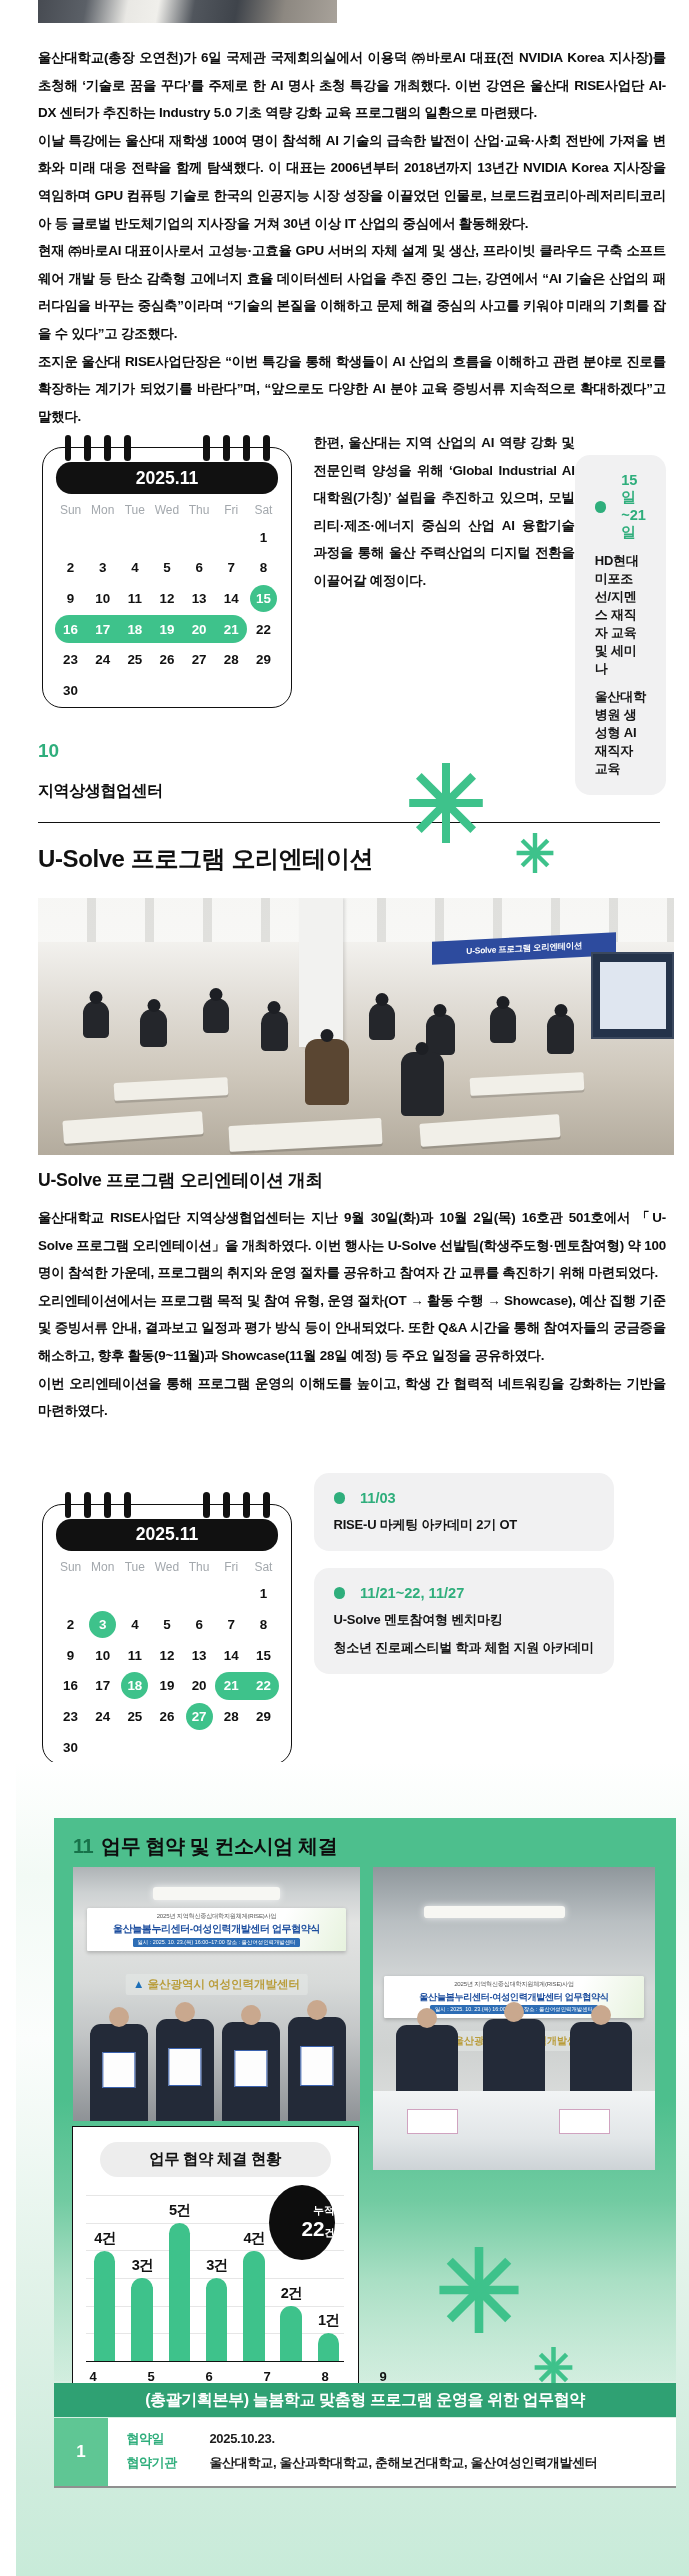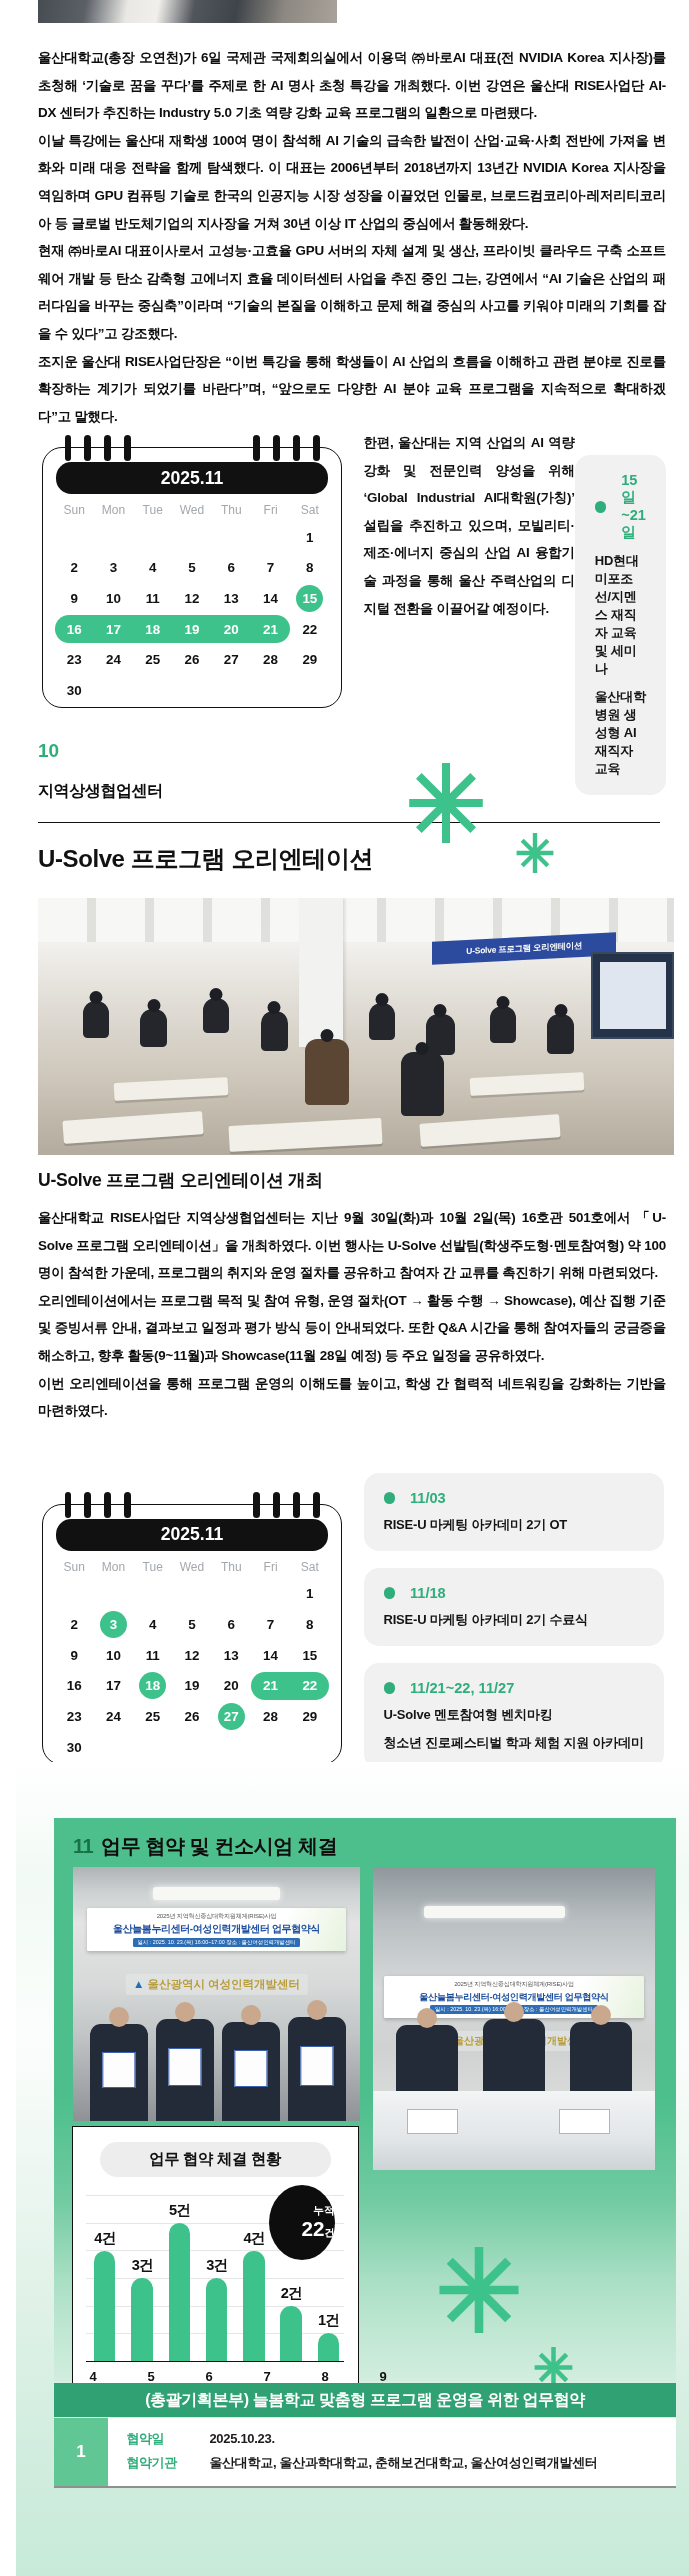--- a/index.html
+++ b/index.html
@@ -13,21 +13,21 @@
   
   .article { position:absolute; left:38px; width:628px; }
   .article p { font-size:13.4px; line-height:27.6px; text-align:justify; font-weight:600; letter-spacing:-0.2px; color:#0d0d0d; }
   #article1 { top:44px; }
   #article2 { top:1204px; }
 
   
   .cal-flex { position:absolute; left:42px; width:624px; display:flex; gap:21.5px; }
   #calrow1 { top:429px; }
   #calrow2 { top:1473px; }
-  .calendar { position:relative; width:300px; background:#fff; border:1.9px solid #111; border-radius:20px; padding:10.7px 11.5px 7.7px; flex:none; }
+  .calendar { position:relative; width:250px; background:#fff; border:1.9px solid #111; border-radius:20px; padding:10.7px 11.5px 7.7px; flex:none; }
   #calendar1 { margin-top:18.4px; height:261px; }
   #calendar2 { margin-top:31px; height:261px; }
   .cal-rings { position:absolute; top:-13px; left:0; right:0; display:flex; justify-content:space-between; padding:0 21.5px; }
   .ring-group { display:flex; gap:13px; }
   .ring { width:6.9px; height:26px; background:#111; border-radius:3.8px; }
   .cal-title { background:#111; color:#fff; border-radius:15.3px; text-align:center; font-size:17.6px; font-weight:bold; padding:5.4px 0; margin:3.1px 1.5px 7.7px; }
   .cal-weekdays { display:grid; grid-template-columns:repeat(7,1fr); color:#a3a8ad; font-size:12px; text-align:center; padding:1.5px 0 6.1px; }
   .cal-row { display:grid; grid-template-columns:repeat(7,1fr); margin-bottom:3.1px; }
   .cal-cell { height:27.6px; display:flex; align-items:center; justify-content:center; font-size:13.4px; font-weight:600; color:#111; }
   .cal-cell.hl-start { background:#3ec28b; color:#fff; border-radius:14.6px 0 0 14.6px; }
@@ -132,21 +132,21 @@
 <body>
 
 <div class="page">
 
   <div class="top-photo"></div>
 
   <div class="article" id="article1">
     <p>울산대학교(총장 오연천)가 6일 국제관 국제회의실에서 이용덕 ㈜바로AI 대표(전 NVIDIA Korea 지사장)를 초청해 ‘기술로 꿈을 꾸다’를 주제로 한 AI 명사 초청 특강을 개최했다. 이번 강연은 울산대 RISE사업단 AI-DX 센터가 추진하는 Industry 5.0 기초 역량 강화 교육 프로그램의 일환으로 마련됐다.</p>
     <p>이날 특강에는 울산대 재학생 100여 명이 참석해 AI 기술의 급속한 발전이 산업·교육·사회 전반에 가져올 변화와 미래 대응 전략을 함께 탐색했다. 이 대표는 2006년부터 2018년까지 13년간 NVIDIA Korea 지사장을 역임하며 GPU 컴퓨팅 기술로 한국의 인공지능 시장 성장을 이끌었던 인물로, 브로드컴코리아·레저리티코리아 등 글로벌 반도체기업의 지사장을 거쳐 30년 이상 IT 산업의 중심에서 활동해왔다.</p>
     <p>현재 ㈜바로AI 대표이사로서 고성능·고효율 GPU 서버의 자체 설계 및 생산, 프라이빗 클라우드 구축 소프트웨어 개발 등 탄소 감축형 고에너지 효율 데이터센터 사업을 추진 중인 그는, 강연에서 “AI 기술은 산업의 패러다임을 바꾸는 중심축”이라며 “기술의 본질을 이해하고 문제 해결 중심의 사고를 키워야 미래의 기회를 잡을 수 있다”고 강조했다.</p>
-    <p>조지운 울산대 RISE사업단장은 “이번 특강을 통해 학생들이 AI 산업의 흐름을 이해하고 관련 분야로 진로를 확장하는 계기가 되었기를 바란다”며, “앞으로도 다양한 AI 분야 교육 프로그램을 지속적으로 확대하겠다”고 말했다.</p>
+    <p>조지운 울산대 RISE사업단장은 “이번 특강을 통해 학생들이 AI 산업의 흐름을 이해하고 관련 분야로 진로를 확장하는 계기가 되었기를 바란다”며, “앞으로도 다양한 AI 분야 교육 증빙서류 지속적으로 확대하겠다”고 말했다.</p>
   </div>
 
   <div class="cal-flex" id="calrow1">
     <div class="calendar" id="calendar1">
       <div class="cal-rings">
         <span class="ring-group">
             <span class="ring"></span>
             <span class="ring"></span>
             <span class="ring"></span>
             <span class="ring"></span>
@@ -392,27 +392,20 @@
           <div class="event-card">
             <div class="event-date">
               <span class="event-dot"></span>
               <span>11/03</span>
             </div>
             <div class="event-line">RISE-U 마케팅 아카데미 2기 OT</div>
           </div>
           <div class="event-card">
             <div class="event-date">
               <span class="event-dot"></span>
-              <span>11/18</span>
-            </div>
-            <div class="event-line">RISE-U 마케팅 아카데미 2기 수료식</div>
-          </div>
-          <div class="event-card">
-            <div class="event-date">
-              <span class="event-dot"></span>
               <span>11/21~22, 11/27</span>
             </div>
             <div class="event-line">U-Solve 멘토참여형 벤치마킹</div>
             <div class="event-line">청소년 진로페스티벌 학과 체험 지원 아카데미</div>
           </div>
         </div>
     </div>
   </div>
 
   <div class="s11-bg">

